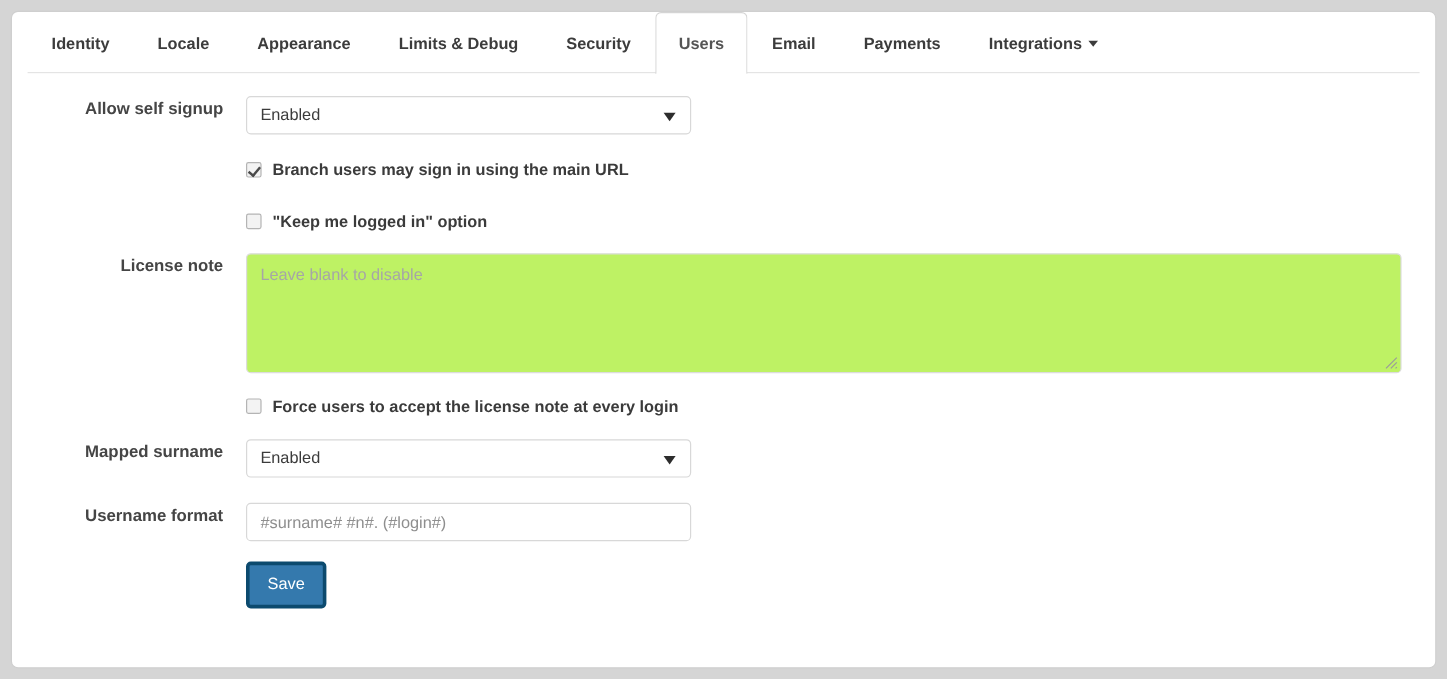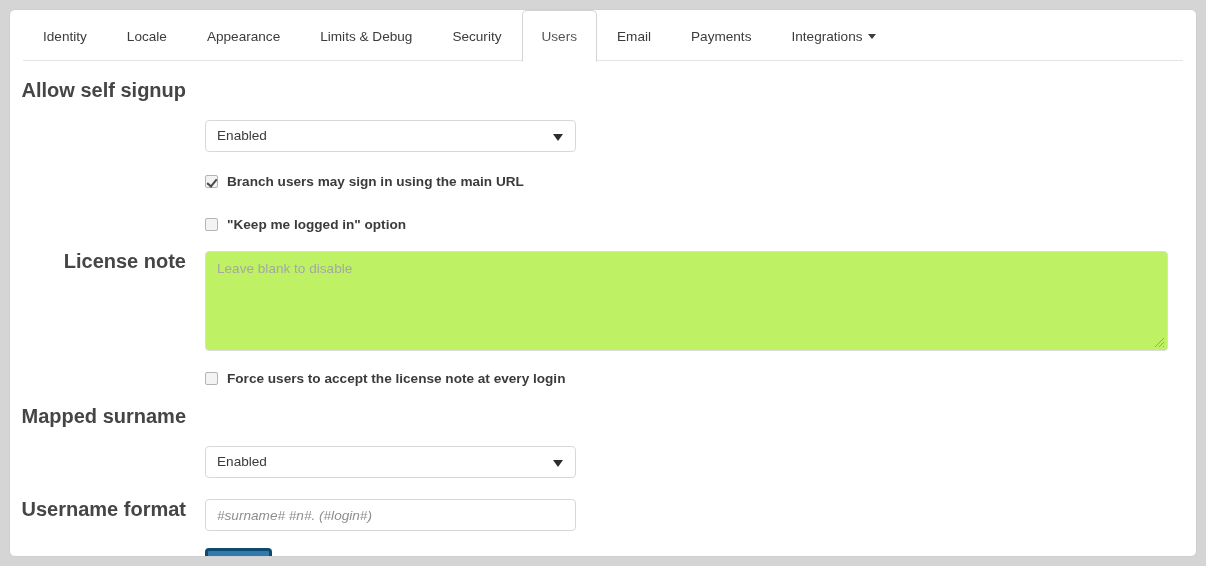--- a/index.html
+++ b/index.html
@@ -21,20 +21,21 @@
     overflow: hidden;
   }
 
   
   .tabs {
     position: relative;
     height: 51px;
     padding: 0 0 0 13px;
     white-space: nowrap;
     font-size: 0;
+    font-weight: bold;
   }
   .tabs:after {
     content: "";
     position: absolute;
     left: 13px; right: 13px; bottom: 0;
     height: 1px;
     background: #e4e4e4;
   }
   .tab {
     display: inline-block;
@@ -74,21 +75,21 @@
   .row {
     display: flex;
     align-items: flex-start;
     margin-bottom: 0;
   }
   .row-label {
     width: 195px;
     flex: 0 0 195px;
     text-align: right;
     padding-right: 19px;
-    font-size: 20px;
+    font-size: 14px;
     font-weight: bold;
     color: #454545;
     line-height: 20px;
   }
   .row-field {
     flex: 1 1 auto;
     min-width: 0;
   }
 
   
@@ -103,21 +104,20 @@
     border-radius: 4px;
     background: #ffffff;
     font-size: 13.6px;
     color: #3b3b3b;
     line-height: 30px;
     padding: 0 30px 0 11px;
     cursor: pointer;
     overflow: hidden;
     text-overflow: ellipsis;
     white-space: nowrap;
-    margin-top: 40px;
   }
   .select-arrow {
     position: absolute;
     right: 13px; top: 14px;
     width: 0; height: 0;
     border-left: 5.5px solid transparent;
     border-right: 5.5px solid transparent;
     border-top: 7px solid #2d2d2d;
     pointer-events: none;
   }
@@ -186,21 +186,20 @@
     height: 32px;
     border: 1px solid #d8d8d8;
     border-radius: 4px;
     background: #ffffff;
     font-family: "Liberation Sans", sans-serif;
     font-size: 13.6px;
     color: #3b3b3b;
     padding: 0 11px;
     outline: none;
     display: block;
-    font-style: italic;
   }
   .tinput::placeholder { color: #8e8e8e; }
 
   
   .btn-save {
     display: inline-block;
     background: #3479ad;
     border: 3px solid #0c4a6e;
     border-radius: 4px;
     color: #ffffff;

